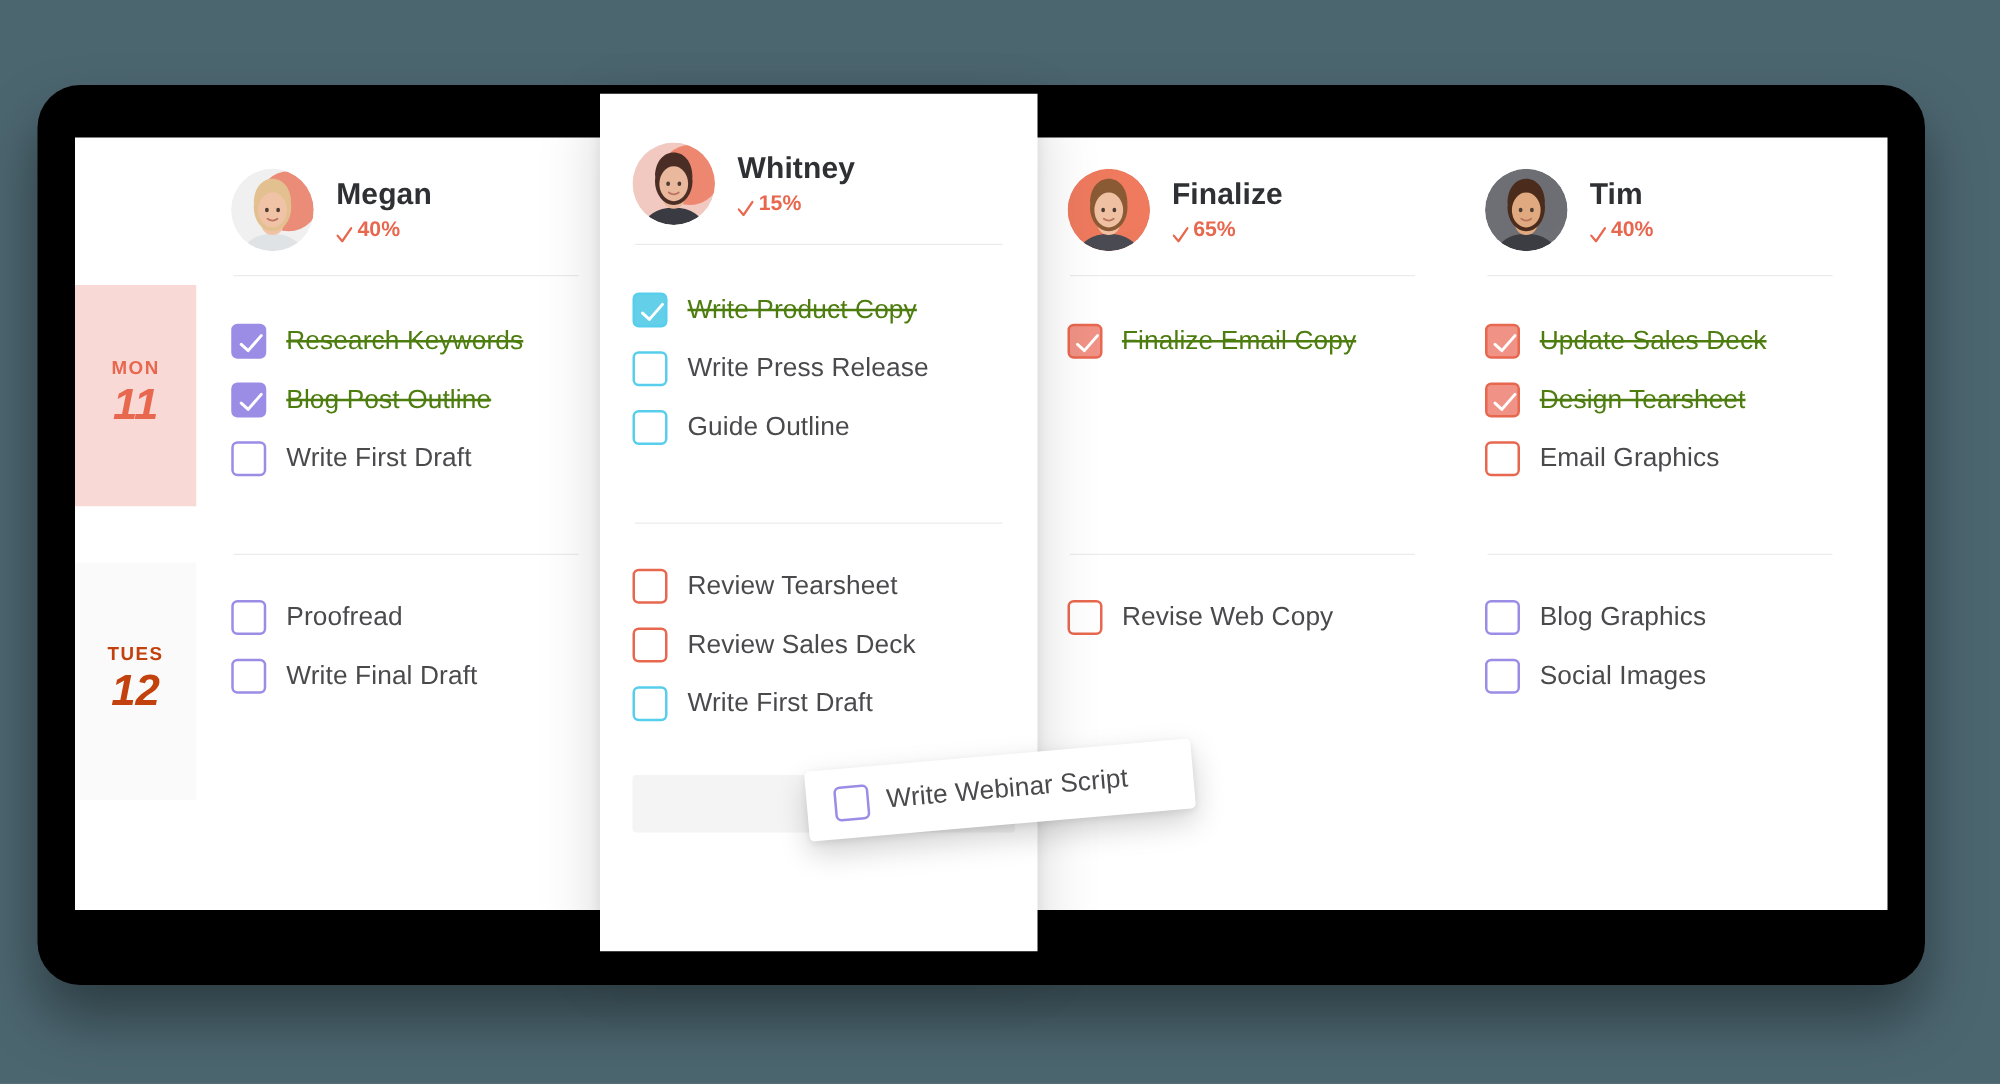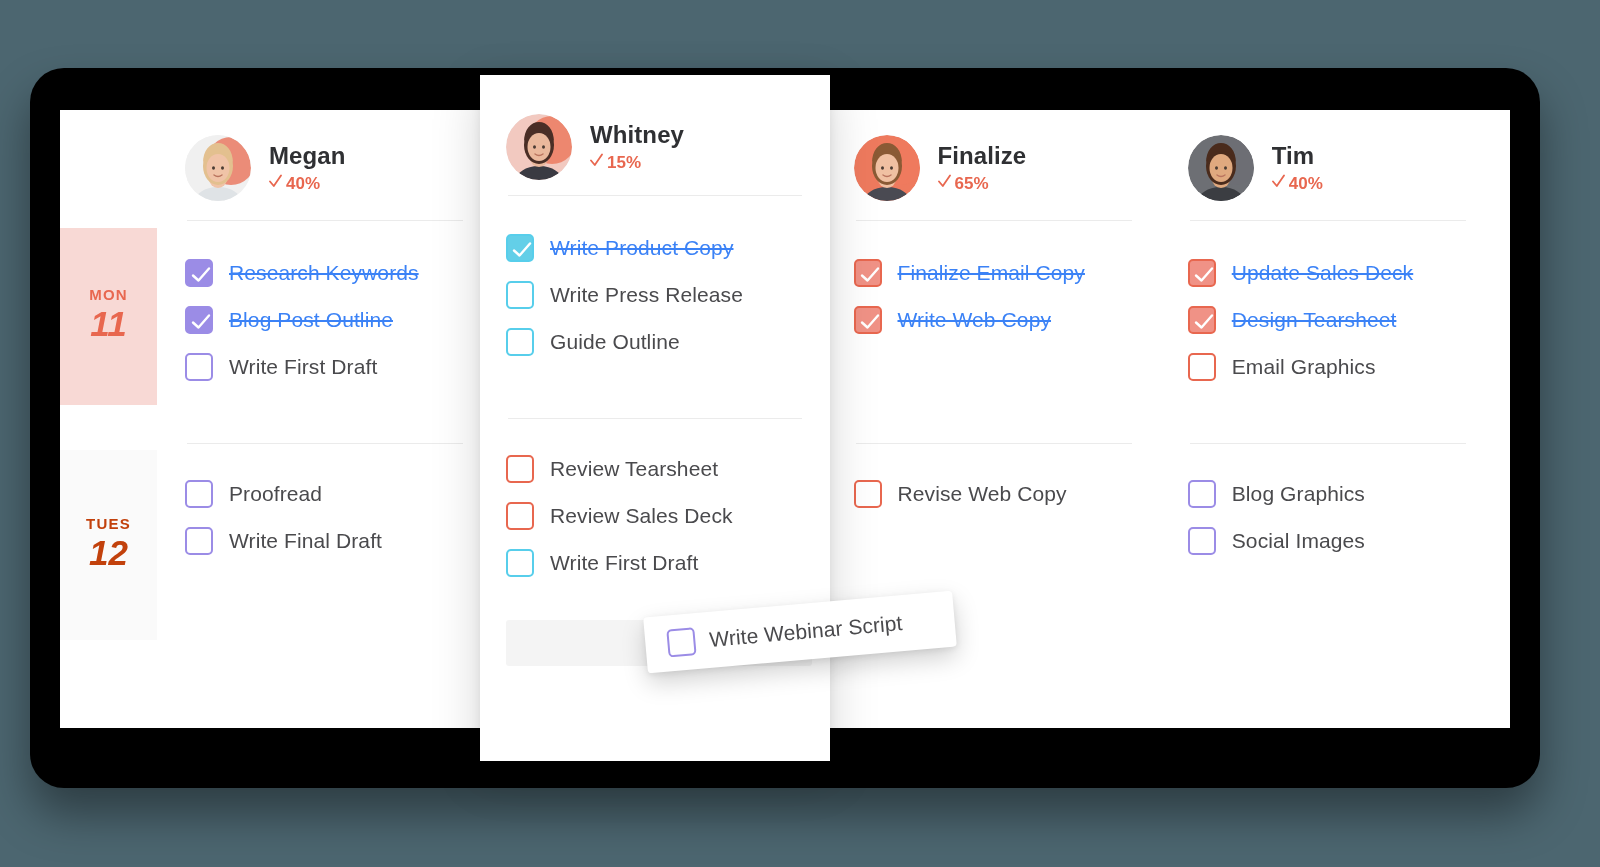--- a/index.html
+++ b/index.html
@@ -114,21 +114,21 @@
     font-size: 24px;
     font-weight: 700;
     color: #2f3033;
     letter-spacing: 0.1px;
   }
   .who-pct {
     font-size: 17px;
     font-weight: 700;
     color: #e8674f;
     display: flex;
-    align-items: flex-start;
+    align-items: flex-end;
     gap: 4px;
   }
   .tick {
     display: inline-block;
     width: 13px;
     height: 13px;
   }
   .tick svg { display: block; }
 
   .rule {
@@ -167,21 +167,21 @@
   .box.coral        { border-color: #e8674f; }
   .box.coral.done   { background: #f09286; }
 
   .task-label {
     font-size: 21px;
     color: #4a4a4d;
     letter-spacing: 0.1px;
     white-space: nowrap;
   }
   .task.done .task-label {
-    color: #3b82f6;
+    color: #4d7c0f;
     text-decoration: line-through;
     text-decoration-thickness: 1.5px;
   }
 
   
   .float-panel {
     position: absolute;
     left: 480px;
     top: 75px;
     width: 350px;
@@ -423,28 +423,20 @@
           <div class="rule"></div>
           <div class="group mon">
             <div class="task done">
               <span class="box coral done">
                 <svg width="22" height="20" viewBox="0 0 22 20" fill="none" aria-hidden="true">
                   <path d="M3 10.5 L8.5 15.5 L19 3.5" stroke="#ffffff" stroke-width="2.4" stroke-linecap="round" stroke-linejoin="round"></path>
                 </svg>
               </span>
               <span class="task-label">Finalize Email Copy</span>
             </div>
-            <div class="task done">
-              <span class="box coral done">
-                <svg width="22" height="20" viewBox="0 0 22 20" fill="none" aria-hidden="true">
-                  <path d="M3 10.5 L8.5 15.5 L19 3.5" stroke="#ffffff" stroke-width="2.4" stroke-linecap="round" stroke-linejoin="round"></path>
-                </svg>
-              </span>
-              <span class="task-label">Write Web Copy</span>
-            </div>
           </div>
           <div class="rule"></div>
           <div class="group tues">
             <div class="task">
               <span class="box coral"></span>
               <span class="task-label">Revise Web Copy</span>
             </div>
           </div>
         </div>
         <div class="col">

